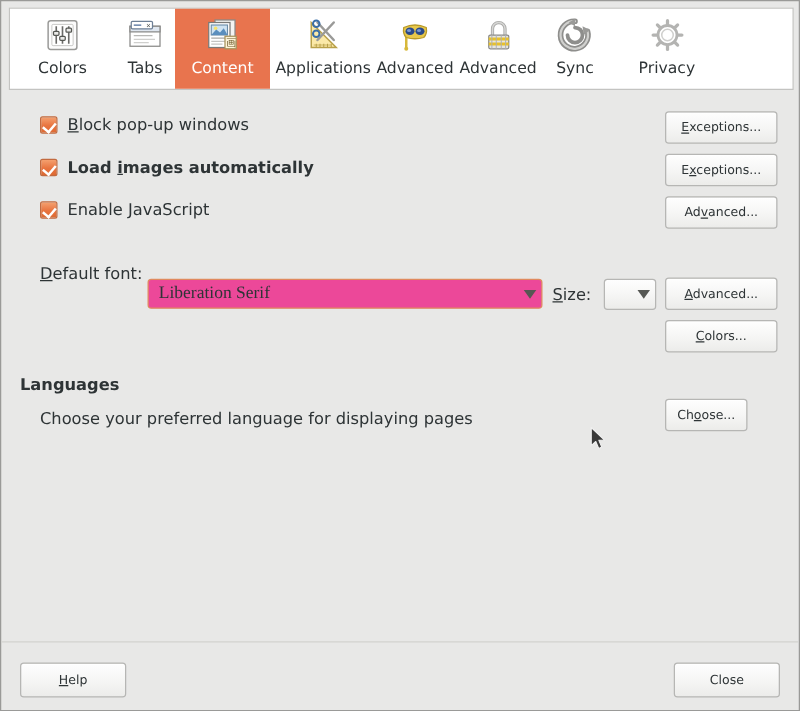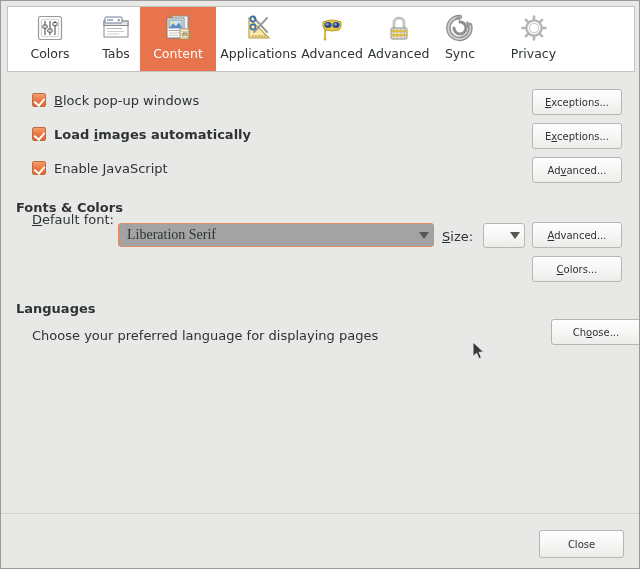--- a/index.html
+++ b/index.html
@@ -156,21 +156,21 @@
   .combo {
     position: absolute;
     border-radius: 3px;
     display: flex;
     align-items: center;
     cursor: default;
     user-select: none;
   }
 
   .combo.focused {
-    background: #a3a3a3;
+    background: #ec4899;
     border: 1px solid #e08a5f;
     gap: 48px;
   }
 
   .combo.plain {
     background: linear-gradient(180deg, #fefefe 0%, #f6f6f5 50%, #ececea 100%);
     border: 1px solid #b6b6b4;
   }
 
   .combo-value {
@@ -386,21 +386,20 @@
       </div>
 
     <div class="btn" style="left:531px; top:50px; width:90px; height:26px;">
         <span>E<span class="mn">x</span>ceptions...</span>
       </div>
 
     <div class="btn" style="left:531px; top:84px; width:90px; height:26px;">
         <span>Ad<span class="mn">v</span>anced...</span>
       </div>
 
-    <div class="group-header" style="top:127px;">Fonts &amp; Colors</div>
 
     <div class="plain-text" style="left:31px; top:139px;"><span class="mn">D</span>efault font:</div>
 
     <div class="combo focused" style="left:117px; top:150px; width:316px; height:24px;">
       <div class="combo-value">Liberation Serif</div>
       <div class="combo-arrow">
           <div class="arrow-glyph"></div>
         </div>
     </div>
 
@@ -418,28 +417,31 @@
       </div>
 
     <div class="btn" style="left:531px; top:183px; width:90px; height:26px;">
         <span><span class="mn">C</span>olors...</span>
       </div>
 
     <div class="group-header" style="top:228px;">Languages</div>
 
     <div class="plain-text" style="left:31px; top:255px;">Choose your preferred language for displaying pages</div>
 
-    <div class="btn" style="left:550px; top:246px; width:90px; height:26px;">
+    <div class="btn" style="left:531px; top:246px; width:66px; height:26px;">
         <span>Ch<span class="mn">o</span>ose...</span>
       </div>
 
   </div>
 
   <div id="footer-sep"></div>
 
+  <div class="btn" style="left:15px; top:529px; width:85px; height:28px;">
+      <span><span class="mn">H</span>elp</span>
+    </div>
 
   <div class="btn" style="left:538px; top:529px; width:85px; height:28px;">Close</div>
 
   <div id="cursor">
     <svg width="13" height="20" viewBox="0 0 13 20">
       <path d="M1 1 L1 15.5 L4.6 12.2 L7 17.8 L9.4 16.7 L7.1 11.3 L11.6 11 Z" fill="#3a3a3a" stroke="#f0f0f0" stroke-width="0.9" stroke-linejoin="round"></path>
     </svg>
   </div>
 
 </div>

